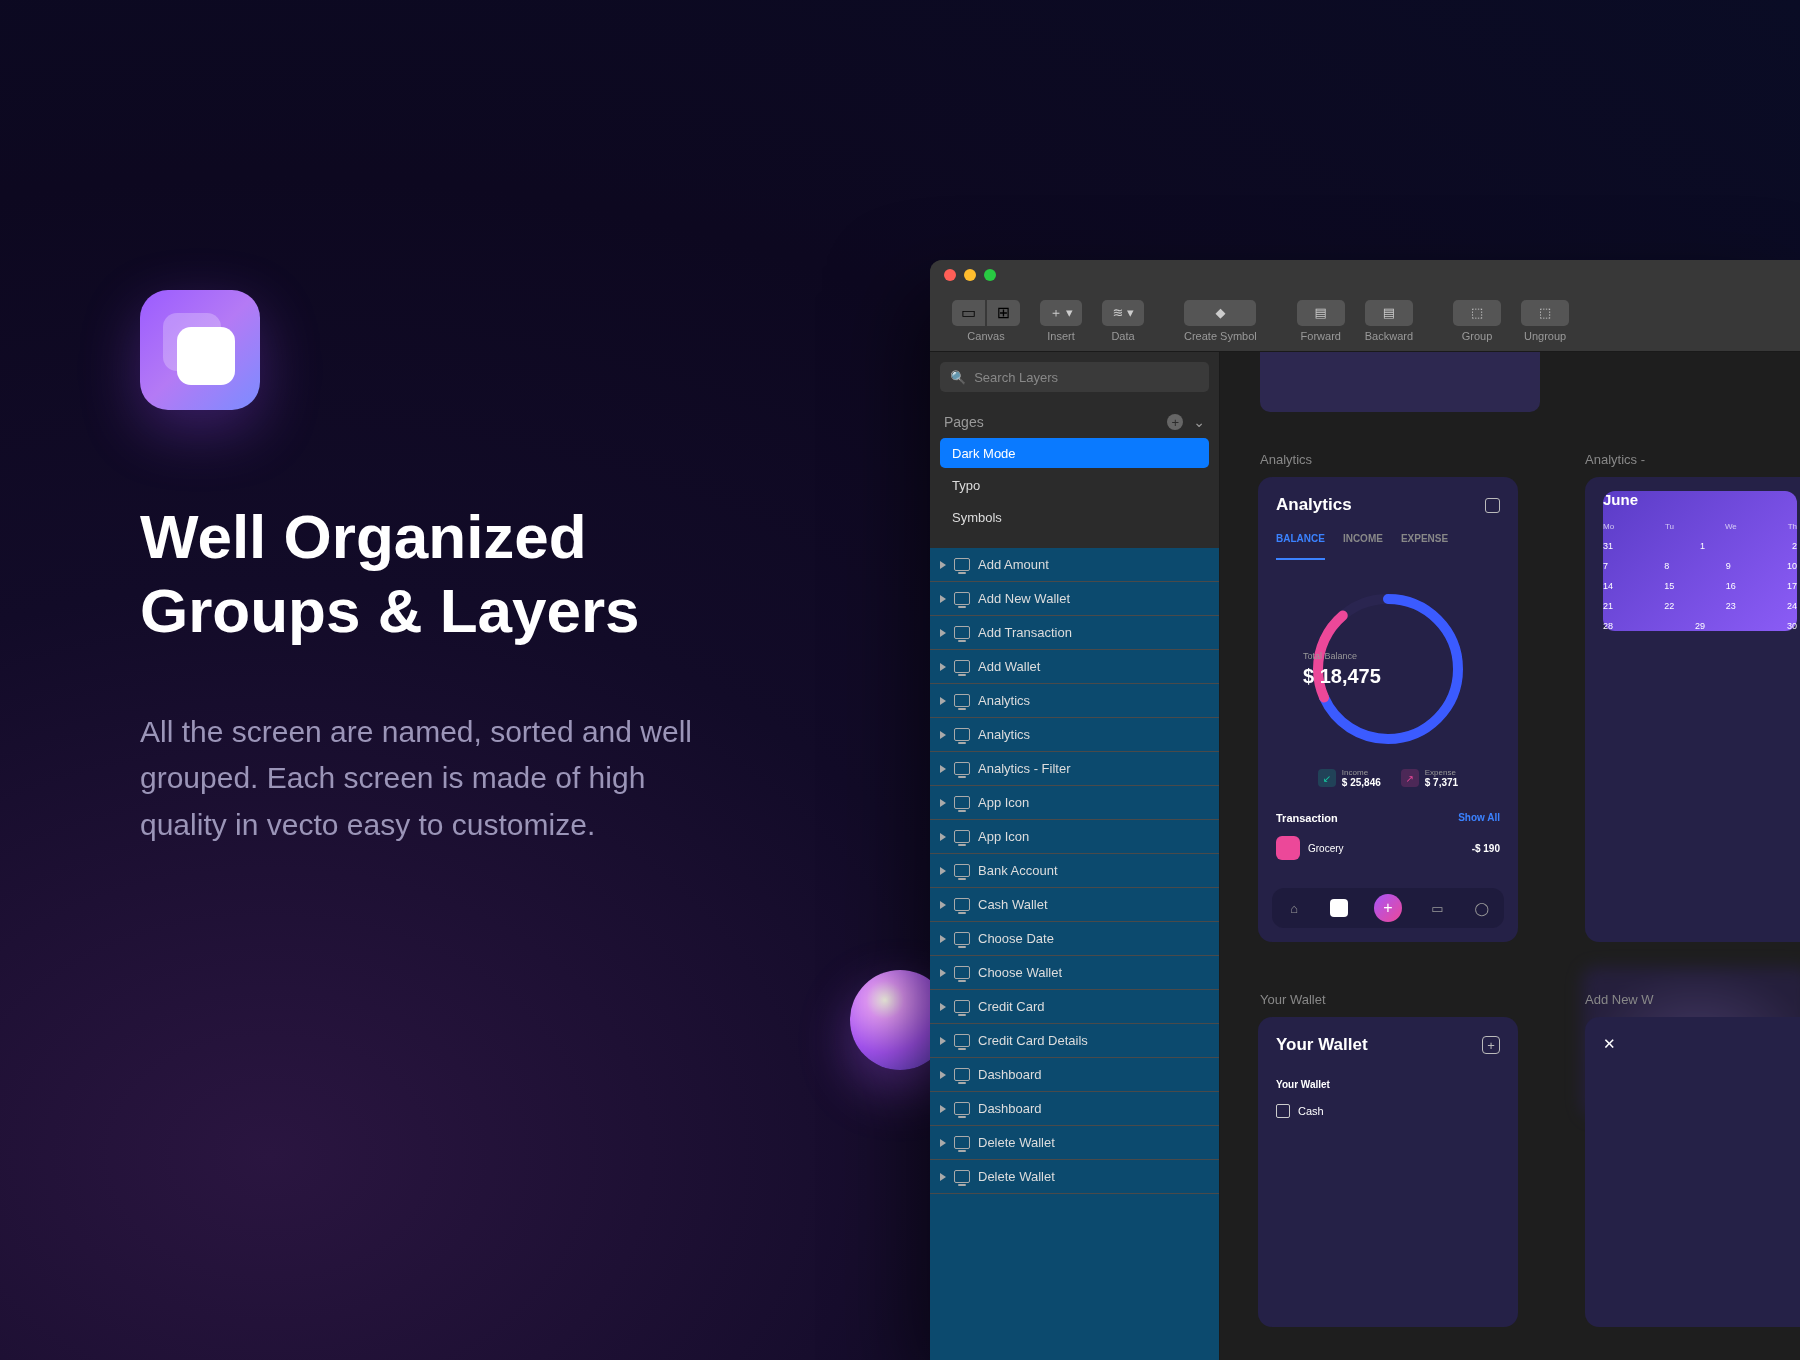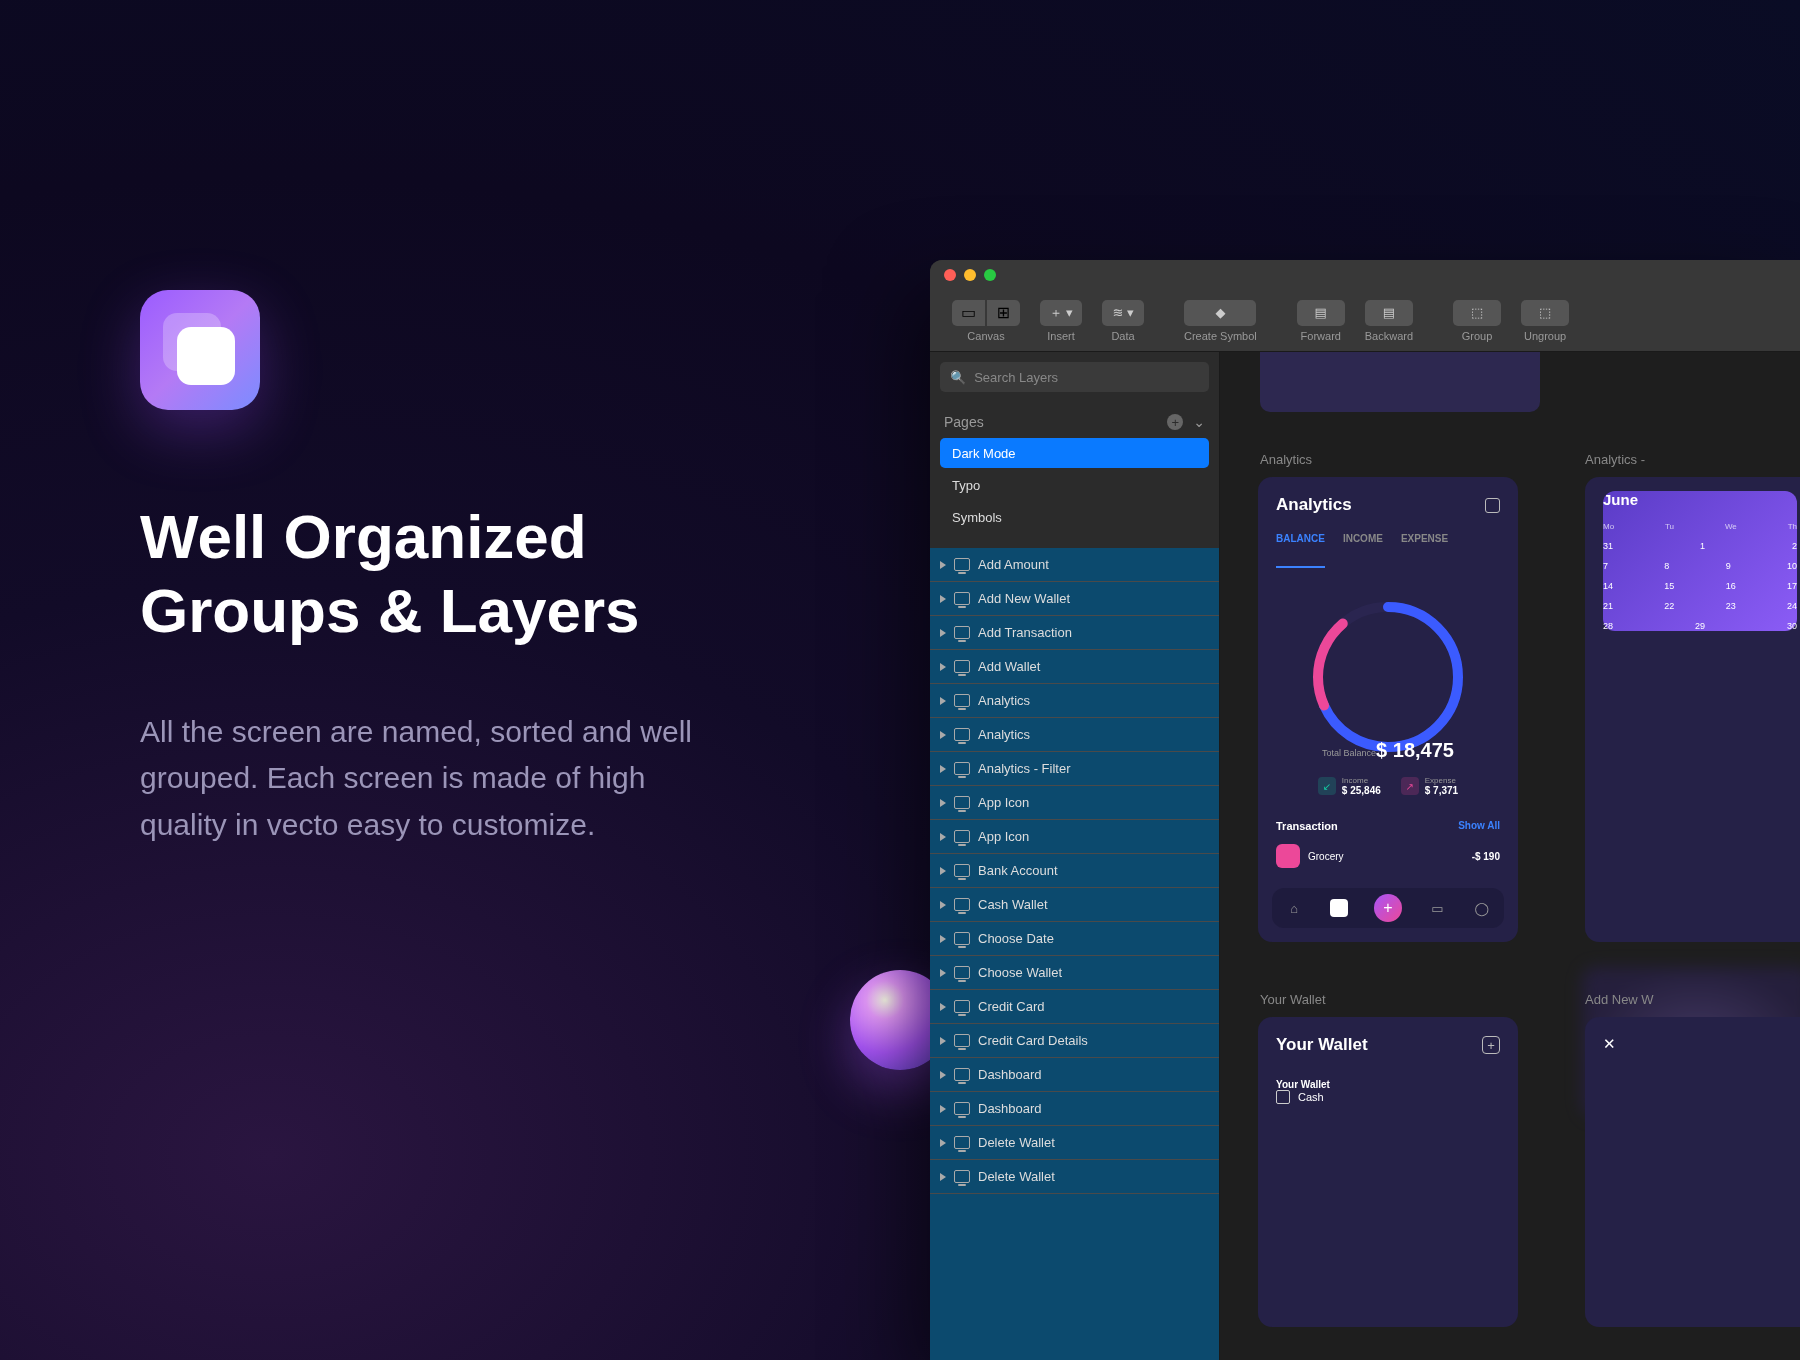--- a/index.html
+++ b/index.html
@@ -40,25 +40,25 @@
 .canvas{flex:1;background:#1e1e1e;padding:20px;overflow:hidden;position:relative}
 .thumb-bar{position:absolute;top:0;left:40px;width:280px;height:60px;background:#2d2850;border-radius:0 0 10px 10px}
 .artboard-lbl{position:absolute;font-size:13px;color:#888}
 .lbl1{top:100px;left:40px}.lbl2{top:100px;left:365px}
 .screen{position:absolute;background:#252147;border-radius:14px;padding:18px}
 .screen1{top:125px;left:38px;width:260px;height:465px}
 .screen2{top:125px;left:365px;width:230px;height:465px;overflow:hidden}
 .screen-title{color:#fff;font-size:17px;font-weight:700;display:flex;justify-content:space-between;align-items:center}
 .cal-ico{width:15px;height:15px;border:1.5px solid #bbb;border-radius:3px;position:relative}
 .tabs{display:flex;gap:18px;margin-top:18px;font-size:10px;font-weight:600}
-.tab{color:#888;padding-bottom:22px}
+.tab{color:#888;padding-bottom:14px}
 .tab.active{color:#3b82ff;border-bottom:2px solid #3b82ff}
 .donut{position:relative;width:170px;height:170px;margin:24px auto 14px}
 .donut svg{transform:rotate(-90deg)}
-.donut-center{position:absolute;inset:0;display:flex;flex-direction:row;align-items:flex-end;justify-content:center;color:#fff}
+.donut-center{position:absolute;inset:0;display:flex;flex-direction:column;align-items:flex-start;justify-content:center;color:#fff}
 .donut-lbl{font-size:9px;color:#999;margin-bottom:4px}
 .donut-val{font-size:20px;font-weight:700}
 .stats{display:flex;justify-content:center;gap:20px;margin-top:12px}
 .stat{display:flex;align-items:center;gap:6px}
 .stat-ico{width:18px;height:18px;border-radius:4px;display:flex;align-items:center;justify-content:center;font-size:10px}
 .stat-ico.inc{background:rgba(20,200,160,.2);color:#14c8a0}
 .stat-ico.exp{background:rgba(236,72,153,.2);color:#ec4899}
 .stat-txt{display:flex;flex-direction:column}
 .stat-lbl{font-size:8px;color:#999}
 .stat-val{font-size:10px;color:#fff;font-weight:700}
@@ -77,21 +77,21 @@
 .cal2-title{color:#fff;font-size:15px;font-weight:700;margin-bottom:14px}
 .cal2-row{display:flex;justify-content:space-between;font-size:8px;color:rgba(255,255,255,.7);margin-bottom:10px}
 .cal2-row.nums{color:#fff;font-size:9px}
 .lbl3{position:absolute;top:640px;left:40px;font-size:13px;color:#888}
 .lbl4{position:absolute;top:640px;left:365px;font-size:13px;color:#888}
 .screen3{position:absolute;top:665px;left:38px;width:260px;height:310px;background:#252147;border-radius:14px;padding:18px}
 .wallet-hdr{display:flex;justify-content:space-between;align-items:center}
 .wallet-title{color:#fff;font-size:17px;font-weight:700}
 .plus-box{width:18px;height:18px;border:1.5px solid #bbb;border-radius:4px;color:#bbb;display:flex;align-items:center;justify-content:center;font-size:13px}
 .wallet-sub{font-size:10px;color:#fff;font-weight:600;margin-top:24px}
-.wallet-item{display:flex;align-items:center;gap:8px;color:#fff;font-size:11px}
+.wallet-item{display:flex;align-items:center;gap:8px;margin-top:14px;color:#fff;font-size:11px}
 .wallet-ico{width:14px;height:14px;border:1.5px solid #ccc;border-radius:2px}
 .screen4{position:absolute;top:665px;left:365px;width:230px;height:310px;background:#252147;border-radius:14px;padding:18px}
 .close-x{color:#fff;font-size:15px}
 .orb{position:absolute;left:850px;top:970px;width:100px;height:100px;border-radius:50%;background:radial-gradient(circle at 35% 30%,#ffe 0%,#e89bff 20%,#a855f7 55%,#4c3bb0 100%);box-shadow:0 20px 50px rgba(168,85,247,.4)}
 .blur-card{position:absolute;top:615px;left:362px;width:230px;height:150px;background:radial-gradient(ellipse,#4a3b7a 20%,#2a2050 70%);border-radius:14px;filter:blur(8px);opacity:.6}
 </style>
 </head>
 <body>
 
 <div class="left">

